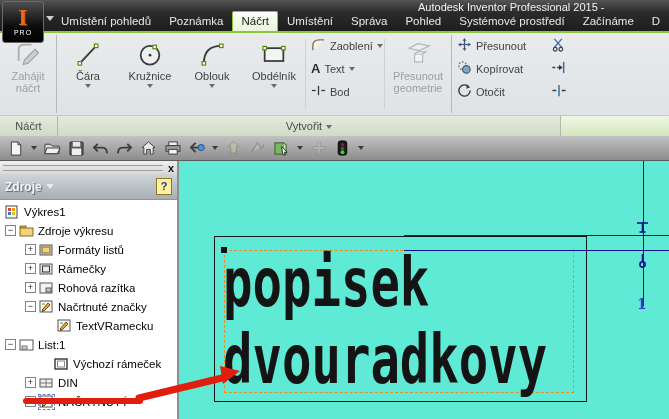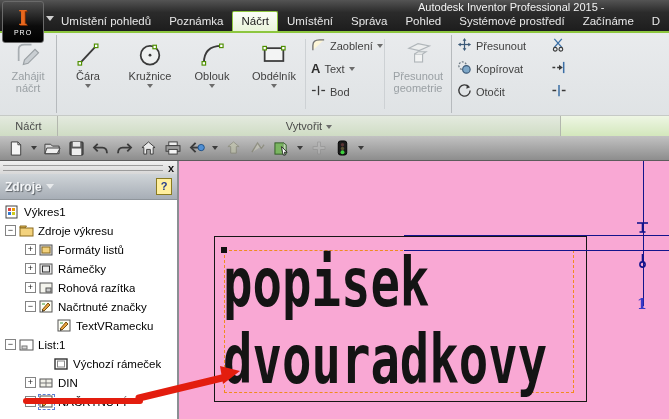--- a/index.html
+++ b/index.html
@@ -70,21 +70,21 @@
   .tree{flex:1;overflow:hidden;padding-top:2px;}
   .trow{display:flex;align-items:center;height:19px;font-size:11.5px;color:#000;cursor:pointer;white-space:nowrap;}
   .exp{width:9px;height:9px;border:1px solid #838383;background:#fff;font-size:9px;line-height:8px;
        text-align:center;color:#222;margin-right:3px;flex:none;cursor:pointer;}
   .expsp{width:12px;flex:none;}
   .ticon{width:15px;height:14px;margin-right:4px;flex:none;display:flex;align-items:center;}
   .ticon.sel{outline:1px dashed #5b7fd4;}
   .tlabel{overflow:hidden;}
 
   
-  .canvas{position:relative;flex:1;background:#f9a8d4;overflow:hidden;}
+  .canvas{position:relative;flex:1;background:#5eead4;overflow:hidden;}
   .sk-rect{position:absolute;left:35px;top:75px;width:371px;height:164px;border:1.5px solid #161616;}
   .sk-dash{position:absolute;left:45px;top:89px;width:348px;height:141px;border:1px dashed #f08c1e;}
   .sk-handle{position:absolute;left:42px;top:86px;width:6px;height:6px;background:#111;}
   .blh{position:absolute;height:0;border-top:1.5px solid #14148c;}
   .blv{position:absolute;width:0;border-left:1.5px solid #14148c;}
   .sk-text{position:absolute;left:44px;font-family:"DejaVu Sans Mono",monospace;font-weight:bold;
            font-size:68px;line-height:68px;color:#141414;transform:scaleX(.72);transform-origin:left;white-space:nowrap;}
   .dim1{position:absolute;left:458px;top:135px;font-family:"DejaVu Serif",serif;font-weight:bold;
         font-size:14px;color:#3a3ac8;}
   .overlay{position:absolute;inset:0;pointer-events:none;z-index:60;}

